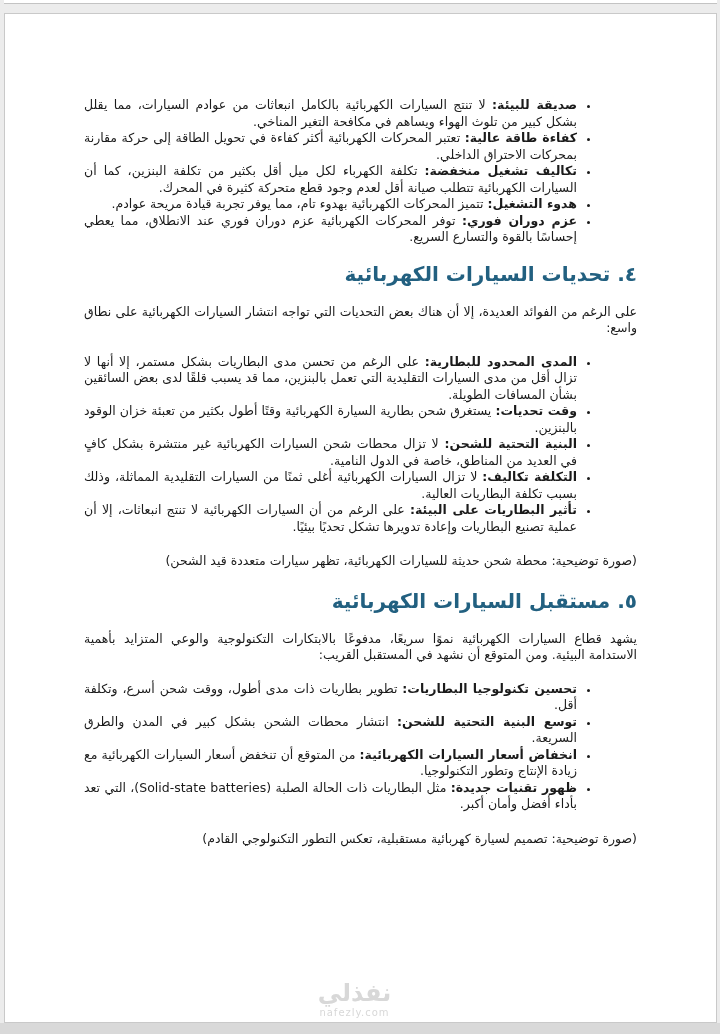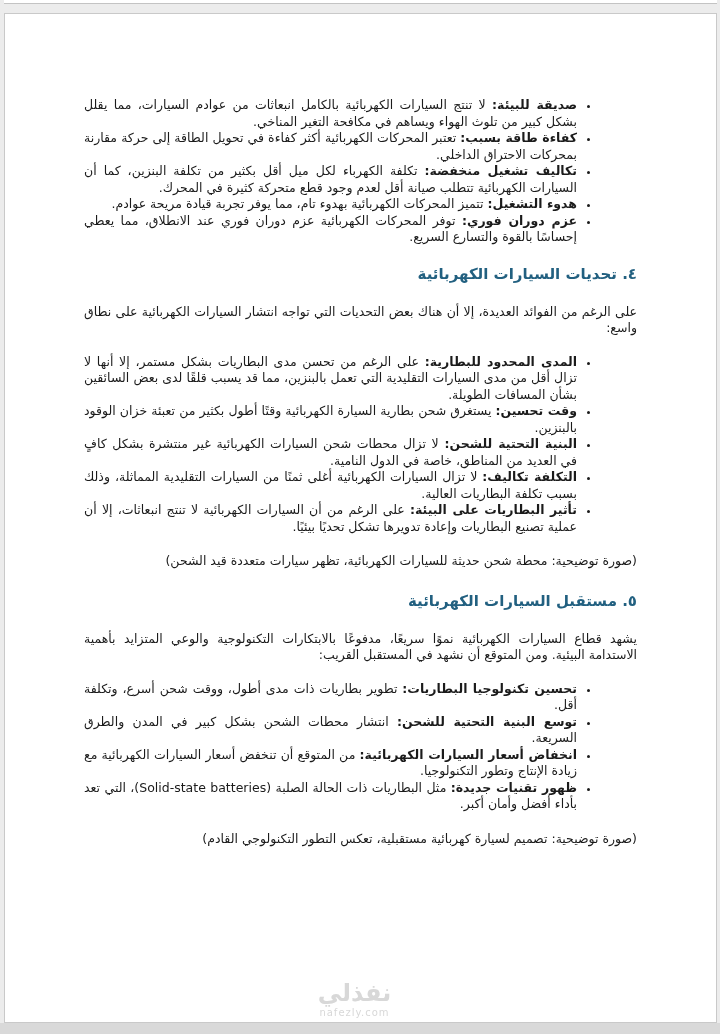--- a/index.html
+++ b/index.html
@@ -36,21 +36,21 @@
     list-style: disc outside;
     margin: 0 0 18px 0;
     padding: 0 60px 0 0;
   }
   ul.doc-list li { margin: 0; }
   ul.doc-list li::marker { font-size: 0.85em; }
   p { margin: 0 0 17px 0; }
   p.caption { margin: 0 0 21px 0; }
   h2.section-heading {
     color: var(--heading-color, #226080);
-    font-size: 15px;
+    font-size: 20px;
     font-weight: 700;
     line-height: 21px;
     margin: 0 0 19px 0;
     text-align: right;
   }
   .watermark {
     position: absolute;
     bottom: 2px; left: 0; right: 12px;
     text-align: center;
     direction: rtl;
@@ -74,34 +74,34 @@
 </head>
 <body>
 
 <div class="prev-page-edge"></div>
 
 <div class="page">
   <div class="content">
 
     <ul class="doc-list">
         <li><b>صديقة للبيئة:</b><span> لا تنتج السيارات الكهربائية بالكامل انبعاثات من عوادم السيارات، مما يقلل بشكل كبير من تلوث الهواء ويساهم في مكافحة التغير المناخي.</span></li>
-        <li><b>كفاءة طاقة بسبب:</b><span> تعتبر المحركات الكهربائية أكثر كفاءة في تحويل الطاقة إلى حركة مقارنة بمحركات الاحتراق الداخلي.</span></li>
+        <li><b>كفاءة طاقة عالية:</b><span> تعتبر المحركات الكهربائية أكثر كفاءة في تحويل الطاقة إلى حركة مقارنة بمحركات الاحتراق الداخلي.</span></li>
         <li><b>تكاليف تشغيل منخفضة:</b><span> تكلفة الكهرباء لكل ميل أقل بكثير من تكلفة البنزين، كما أن السيارات الكهربائية تتطلب صيانة أقل لعدم وجود قطع متحركة كثيرة في المحرك.</span></li>
         <li><b>هدوء التشغيل:</b><span> تتميز المحركات الكهربائية بهدوء تام، مما يوفر تجربة قيادة مريحة عوادم.</span></li>
         <li><b>عزم دوران فوري:</b><span> توفر المحركات الكهربائية عزم دوران فوري عند الانطلاق، مما يعطي إحساسًا بالقوة والتسارع السريع.</span></li>
       </ul>
 
 
     <h2 class="section-heading">٤. تحديات السيارات الكهربائية</h2>
 
     <p>على الرغم من الفوائد العديدة، إلا أن هناك بعض التحديات التي تواجه انتشار السيارات الكهربائية على نطاق واسع:</p>
 
     <ul class="doc-list">
         <li><b>المدى المحدود للبطارية:</b><span> على الرغم من تحسن مدى البطاريات بشكل مستمر، إلا أنها لا تزال أقل من مدى السيارات التقليدية التي تعمل بالبنزين، مما قد يسبب قلقًا لدى بعض السائقين بشأن المسافات الطويلة.</span></li>
-        <li><b>وقت تحسين:</b><span> يستغرق شحن بطارية السيارة الكهربائية وقتًا أطول بكثير من تعبئة خزان الوقود بالبنزين.</span></li>
+        <li><b>وقت تحديات:</b><span> يستغرق شحن بطارية السيارة الكهربائية وقتًا أطول بكثير من تعبئة خزان الوقود بالبنزين.</span></li>
         <li><b>البنية التحتية للشحن:</b><span> لا تزال محطات شحن السيارات الكهربائية غير منتشرة بشكل كافٍ في العديد من المناطق، خاصة في الدول النامية.</span></li>
         <li><b>التكلفة تكاليف:</b><span> لا تزال السيارات الكهربائية أغلى ثمنًا من السيارات التقليدية المماثلة، وذلك بسبب تكلفة البطاريات العالية.</span></li>
         <li><b>تأثير البطاريات على البيئة:</b><span> على الرغم من أن السيارات الكهربائية لا تنتج انبعاثات، إلا أن عملية تصنيع البطاريات وإعادة تدويرها تشكل تحديًا بيئيًا.</span></li>
       </ul>
 
     <p class="caption">(صورة توضيحية: محطة شحن حديثة للسيارات الكهربائية، تظهر سيارات متعددة قيد الشحن)</p>
 
     <h2 class="section-heading">٥. مستقبل السيارات الكهربائية</h2>
 
     <p>يشهد قطاع السيارات الكهربائية نموًا سريعًا، مدفوعًا بالابتكارات التكنولوجية والوعي المتزايد بأهمية الاستدامة البيئية. ومن المتوقع أن نشهد في المستقبل القريب:</p>

